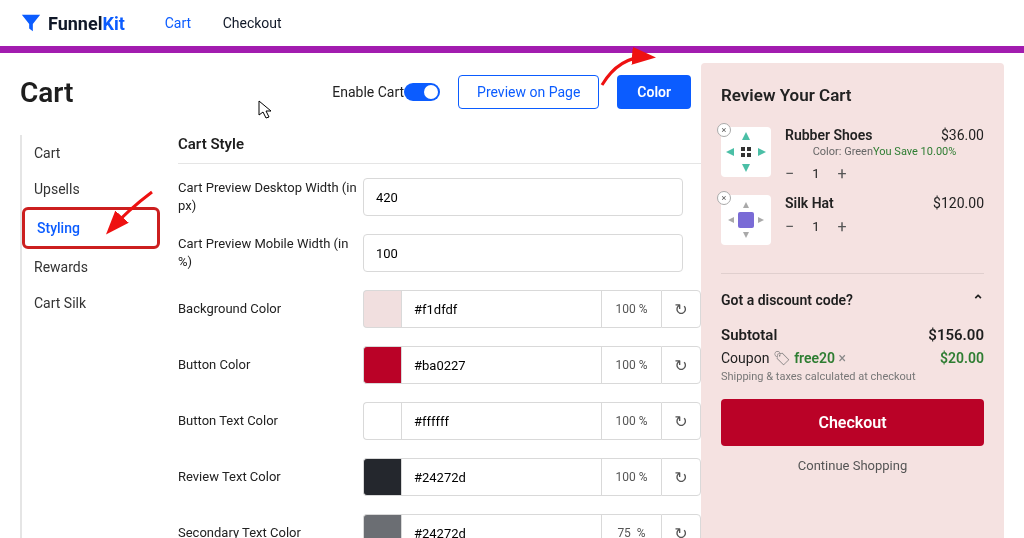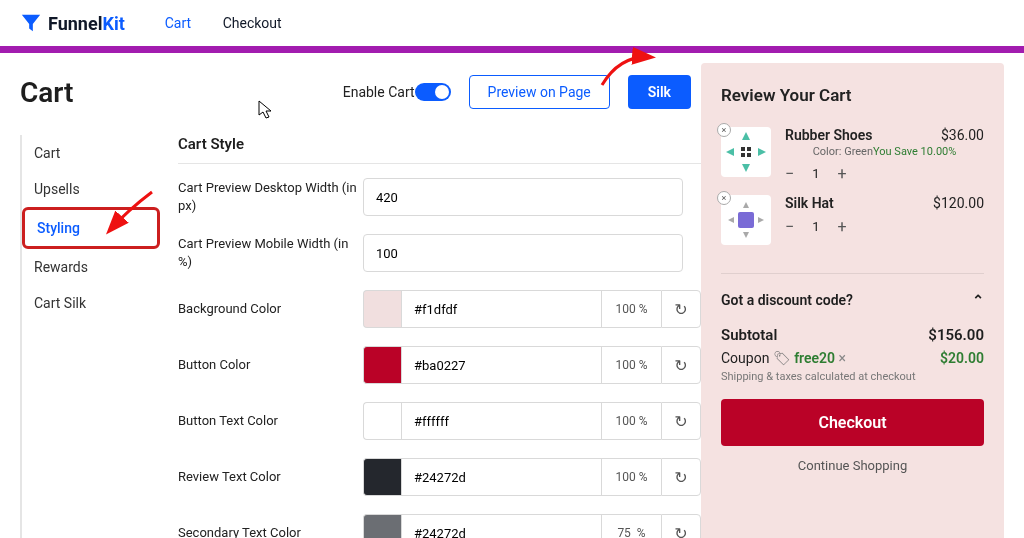--- a/index.html
+++ b/index.html
@@ -83,21 +83,21 @@
 <div class="layout">
   <div class="left">
     <div class="page-header">
       <h1 class="page-title">Cart</h1>
       <div class="header-actions">
         <div class="enable-wrap">
           <span>Enable Cart</span>
           <div class="toggle"></div>
         </div>
         <button class="btn-outline">Preview on Page</button>
-        <button class="btn-primary">Silk</button>
+        <button class="btn-primary">Color</button>
       </div>
     </div>
 
     <div class="content">
       <aside class="sidebar">
         <div class="side-item">Cart</div>
         <div class="side-item">Upsells</div>
         <div class="side-item active">Styling</div>
         <div class="side-item">Rewards</div>
         <div class="side-item">Cart Silk</div>

